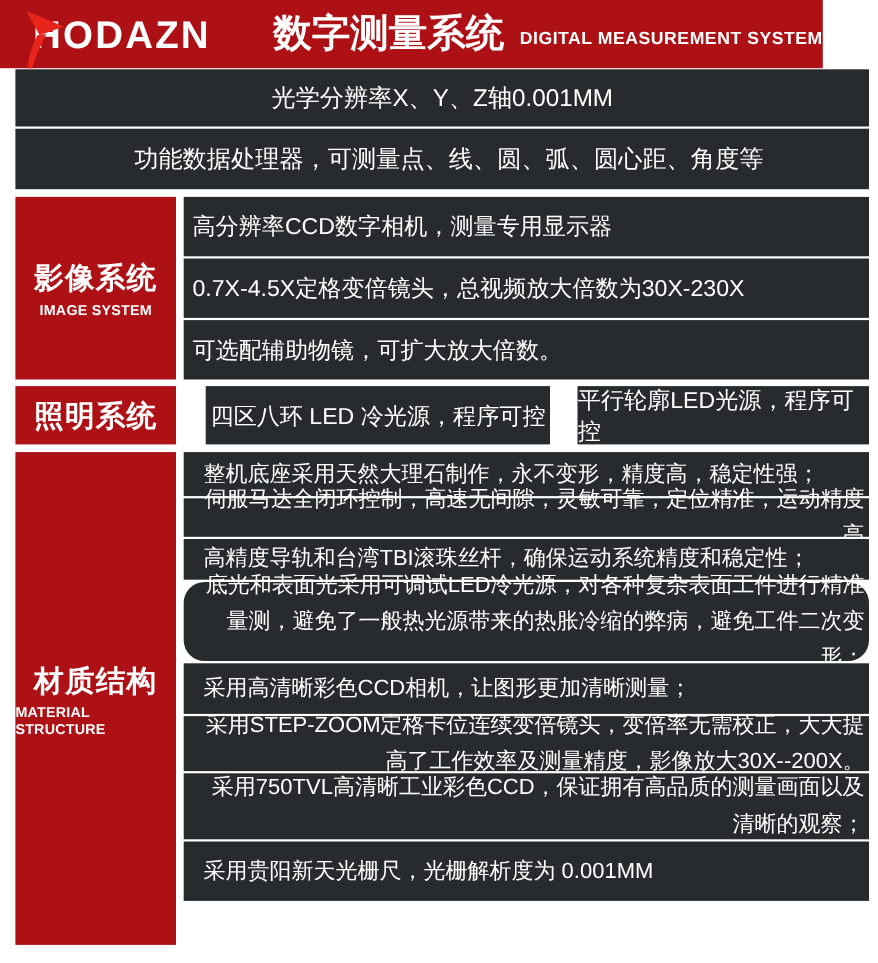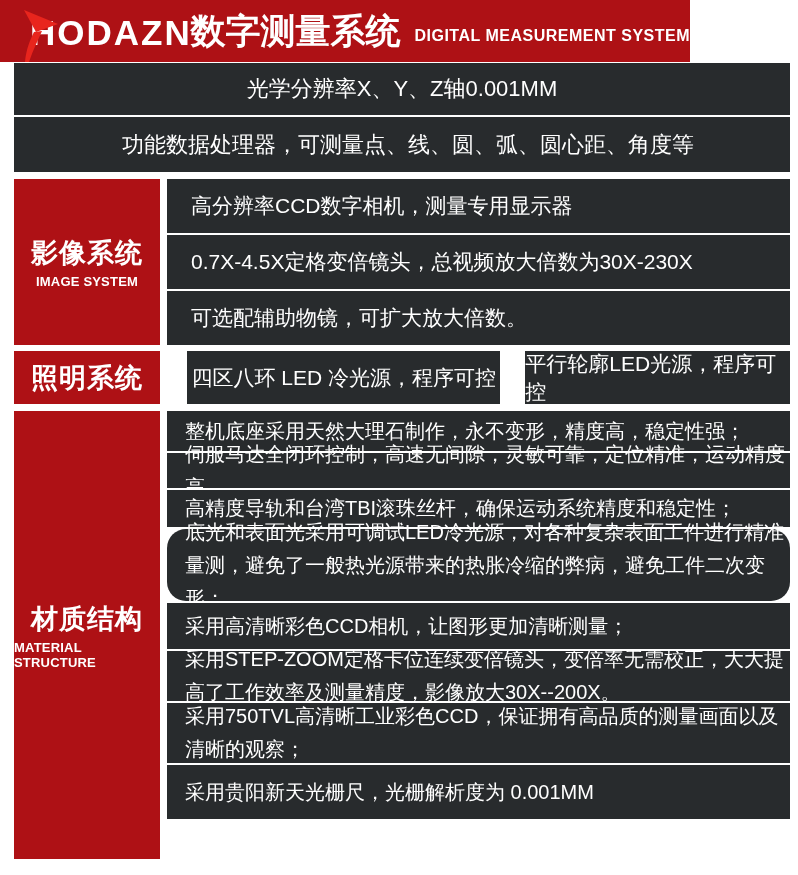--- a/index.html
+++ b/index.html
@@ -5,21 +5,21 @@
   :root{
     --red:#ae1115;
     --dark:#282b2d;
     --arrow:#e8251d;
   }
   *{margin:0;padding:0;box-sizing:border-box;}
   body{background:#ffffff;font-family:"Liberation Sans","DejaVu Sans",sans-serif;}
   .page{position:relative;width:798px;height:875px;background:#ffffff;overflow:hidden;}
 
   
-  .top-bar{position:relative;width:690px;height:62px;background:var(--red);display:flex;align-items:center;}
+  .top-bar{position:relative;width:748px;height:62px;background:var(--red);display:flex;align-items:center;}
   .logo{position:absolute;left:30px;top:6px;height:52px;display:flex;align-items:center;}
   .logo-arrow{position:absolute;left:-14px;top:2px;}
   .logo-text{color:#ffffff;font-size:35px;font-weight:bold;letter-spacing:2px;line-height:1;}
   .title-group{width:100%;display:flex;justify-content:flex-end;align-items:flex-end;gap:14px;padding-left:110px;}
   .title-zh{color:#ffffff;font-size:35px;font-weight:bold;line-height:1.1;}
   .title-en{color:#ffffff;font-size:16px;font-weight:bold;padding-bottom:5px;letter-spacing:0.5px;}
 
   
   .content{margin-left:14px;width:776px;}
   .dark-row{background:var(--dark);color:#ffffff;display:flex;align-items:center;}
@@ -31,32 +31,32 @@
   .section{display:flex;}
   .gap7{margin-top:7px;}
   .gap6{margin-top:6px;}
   .label-block{width:146px;background:var(--red);color:#ffffff;display:flex;flex-direction:column;justify-content:center;align-items:center;flex-shrink:0;}
   .label-zh{font-size:27px;font-weight:bold;letter-spacing:1px;}
   .label-en{font-size:13px;font-weight:bold;margin-top:3px;letter-spacing:0.2px;}
   .rows-col{margin-left:7px;width:623px;display:flex;flex-direction:column;}
 
   
   .sec-image{height:166px;}
-  .img-row{height:54px;font-size:21px;padding-left:24px;}
+  .img-row{height:54px;font-size:21px;padding-left:8px;}
   .img-row + .img-row{margin-top:2px;}
 
   
   .sec-light{height:53px;gap:20px;}
   .light-label{width:146px;}
   .light-cell-1{width:335px;margin-left:7px;font-size:21px;}
   .light-cell-2{width:283px;margin-left:5px;font-size:21px;}
 
   
   .sec-material{height:448px;}
-  .mat-row{font-size:20px;padding-left:18px;padding-right:4px;line-height:1.65;}
+  .mat-row{font-size:20px;padding-left:18px;padding-right:4px;line-height:1.65;text-align:right;}
   .mat-row + .mat-row{margin-top:2px;}
   .mr1{height:40px;}
   .mr2{height:35px;}
   .mr3{height:37px;}
   .mr4{height:72px;border-radius:19px;}
   .mr5{height:46px;}
   .mr6{height:50px;}
   .mr7{height:60px;}
   .mr8{height:54px;}
 </style>

